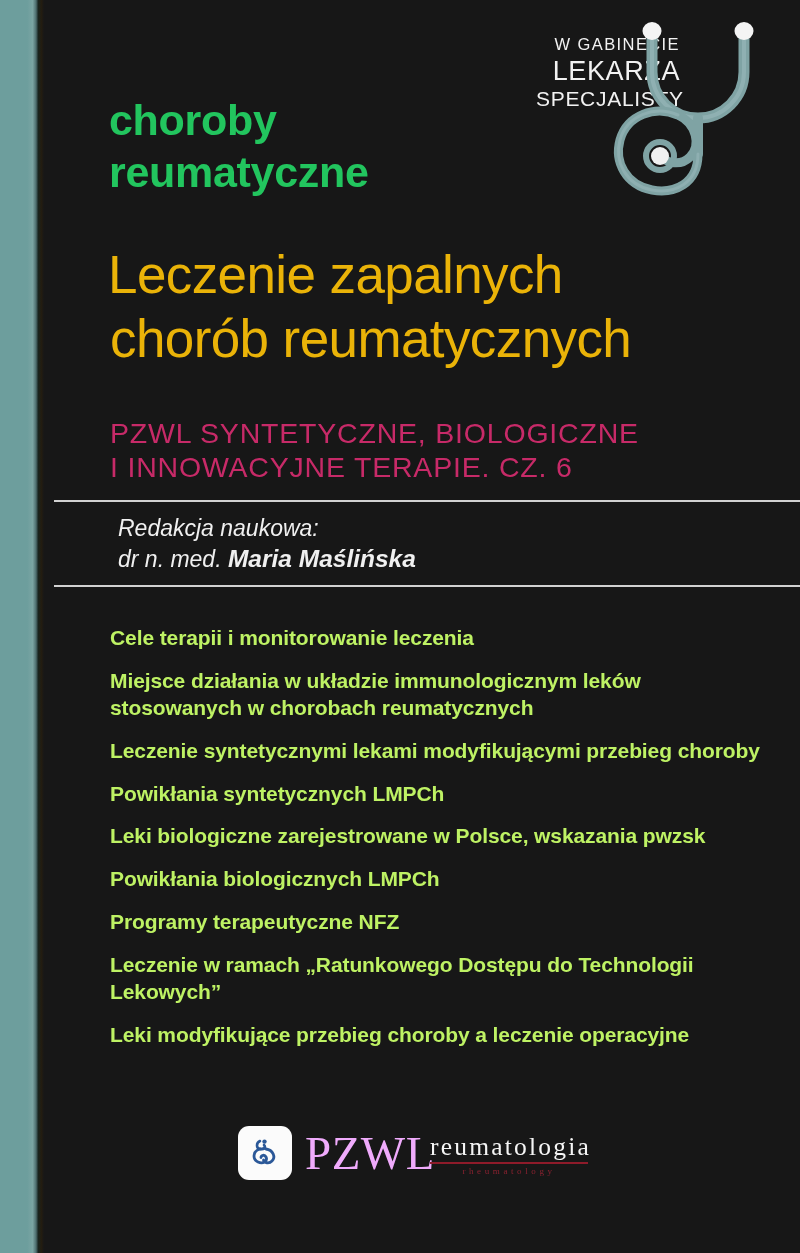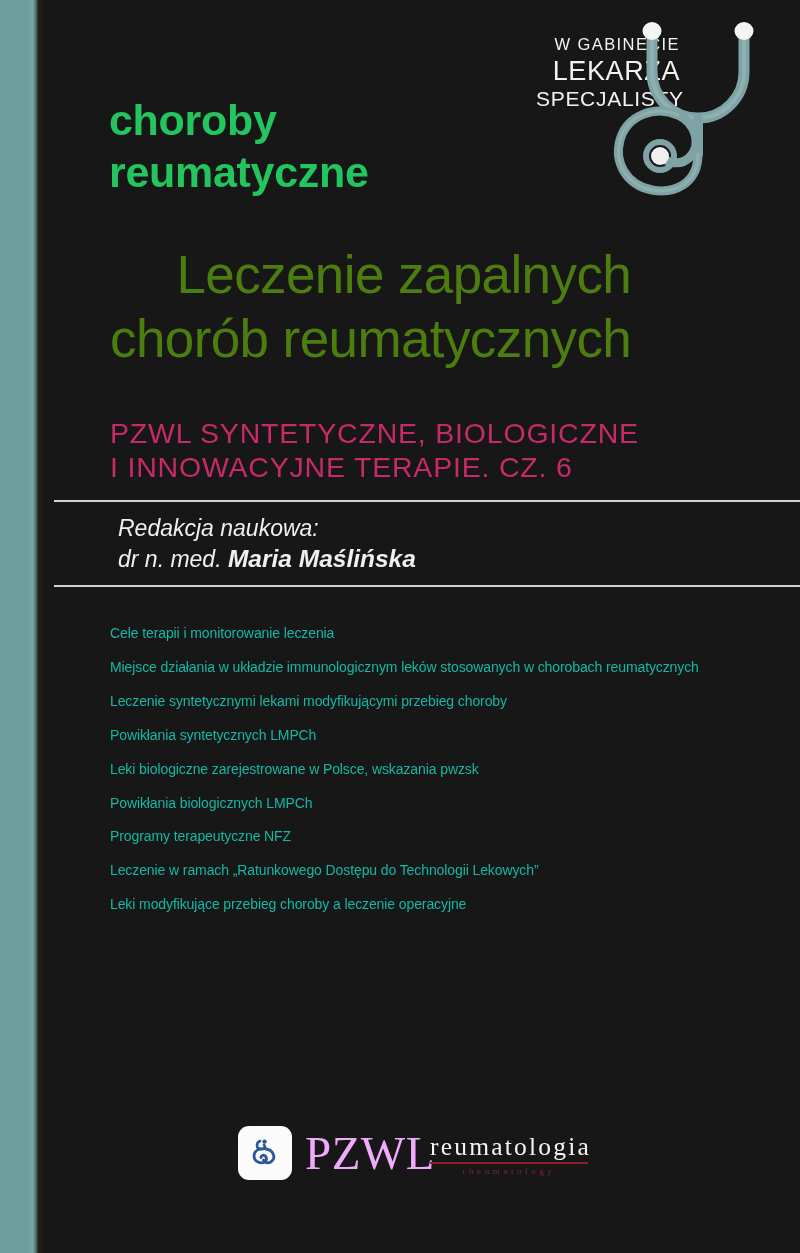--- a/index.html
+++ b/index.html
@@ -91,24 +91,23 @@
     letter-spacing: -0.3px;
   }
 
   
   .main-title {
     position: absolute;
     left: 64px;
     top: 243px;
     font-size: 53px;
     font-weight: 300;
-    color: #4d7c0f;
+    color: #eab308;
     line-height: 1.21;
     letter-spacing: -0.6px;
-    text-align: right;
   }
   .main-title .ln2 { margin-left: 2px; display: block; }
 
   
   .subtitle {
     position: absolute;
     left: 66px;
     top: 417px;
     font-size: 28.5px;
     color: #c72a68;
@@ -146,25 +145,25 @@
   }
 
   
   .contents {
     position: absolute;
     left: 66px;
     top: 625px;
     right: 30px;
   }
   .contents-item {
-    color: #14b8a6;
-    font-size: 14px;
+    color: #bef264;
+    font-size: 21px;
     line-height: 1.28;
     margin-bottom: 16px;
-    font-weight: 400;
+    font-weight: 700;
     letter-spacing: -0.1px;
   }
 
   
   .logos {
     position: absolute;
     left: 0;
     right: 0;
     top: 1112px;
     height: 80px;

